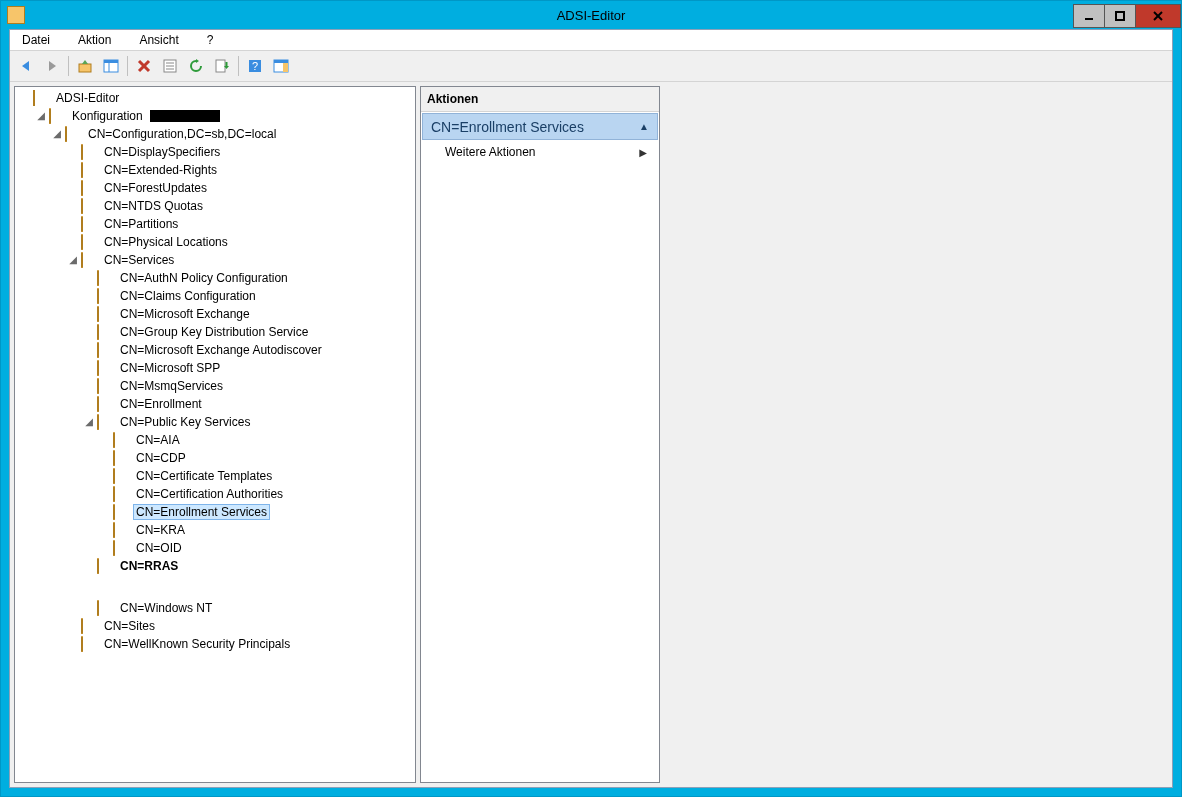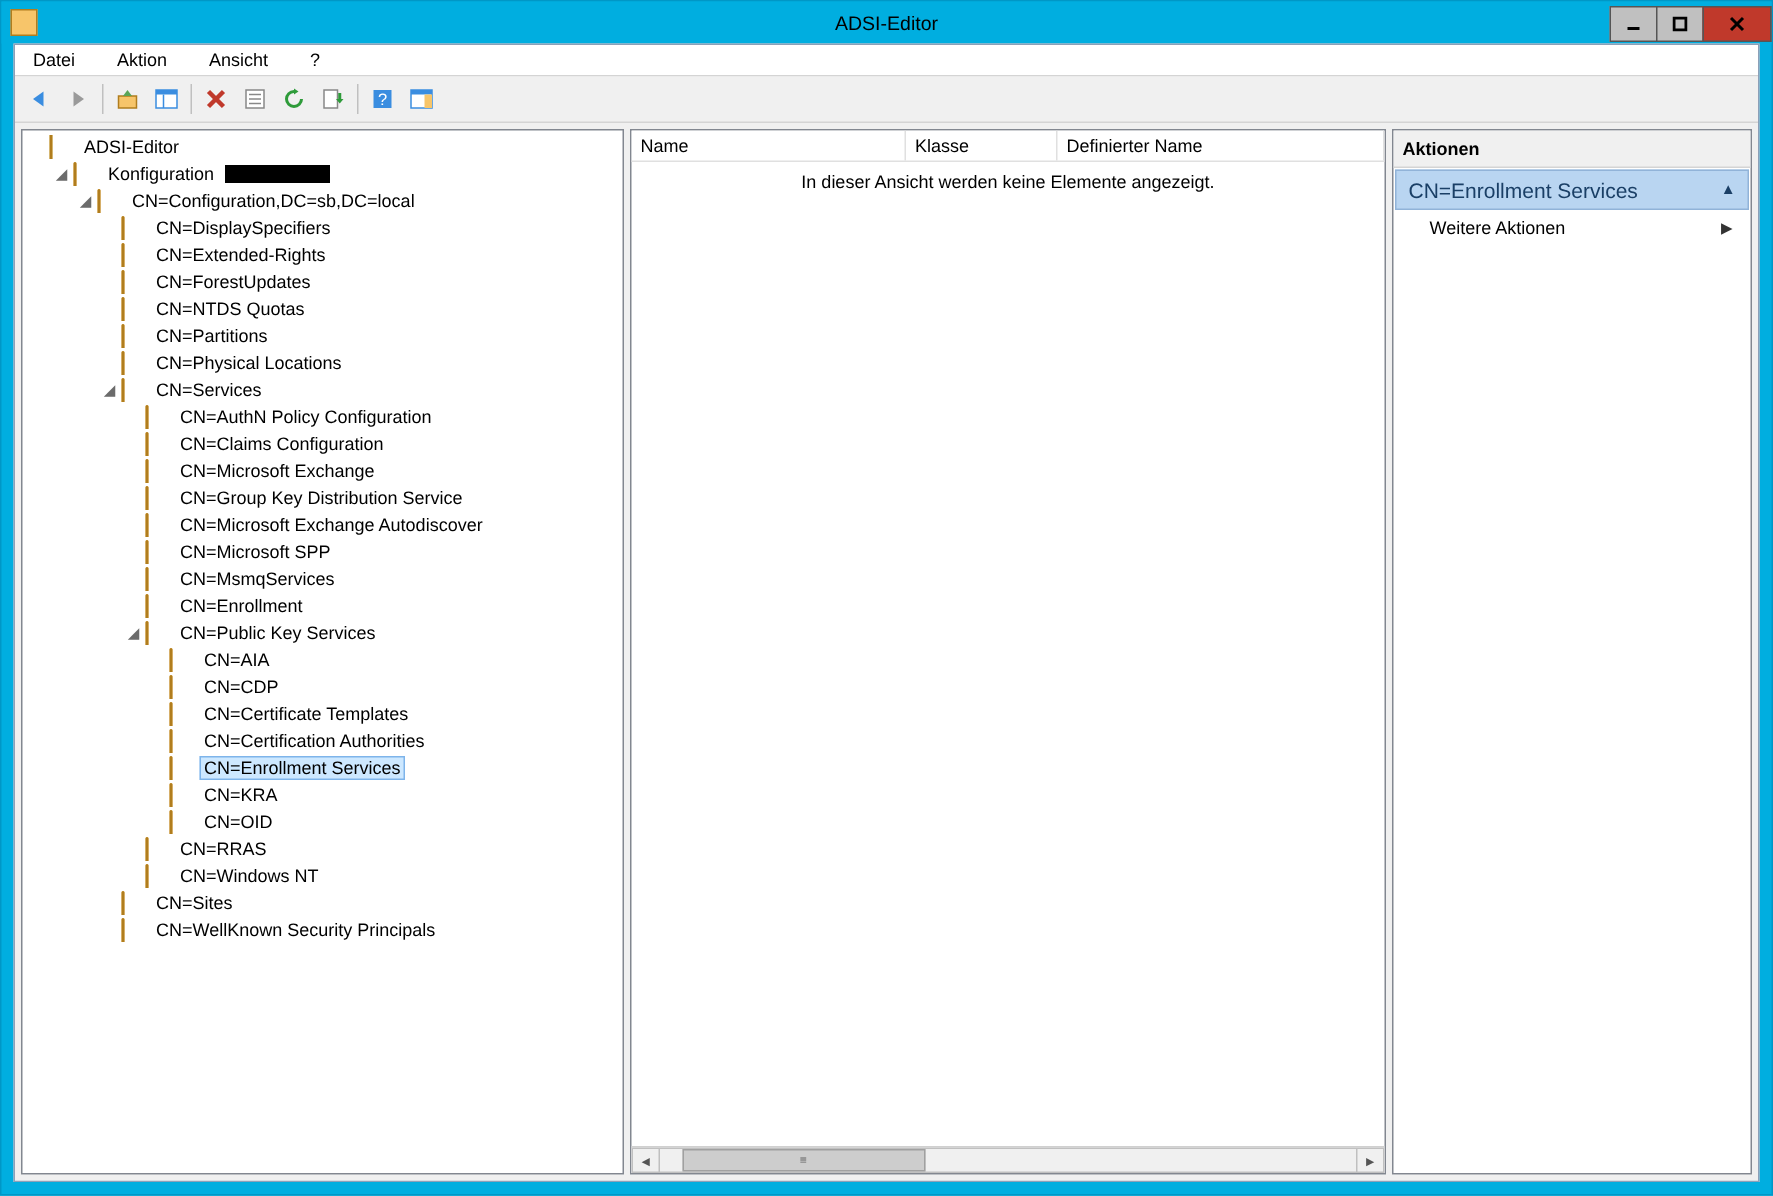--- a/index.html
+++ b/index.html
@@ -528,60 +528,43 @@
             <div class="tree-row" style="padding-left: 82px;">
               <span class="expander placeholder">▷</span>
               <span class="icon"><span class="folder-icon"></span></span>
               <span class="label">CN=KRA</span>
             </div>
             <div class="tree-row" style="padding-left: 82px;">
               <span class="expander placeholder">▷</span>
               <span class="icon"><span class="folder-icon"></span></span>
               <span class="label">CN=OID</span>
             </div>
-            <div class="tree-row" style="padding-left: 66px;">
+            <div class="tree-row" style="padding-left: 66px; font-weight: bold;">
               <span class="expander placeholder">▷</span>
               <span class="icon"><span class="folder-icon"></span></span>
               <span class="label">CN=RRAS</span>
             </div>
-            <div class="tree-row" style="padding-left: 66px;">
+            <div class="tree-row" style="padding-left: 66px; margin-top: 24px;">
               <span class="expander placeholder">▷</span>
               <span class="icon"><span class="folder-icon"></span></span>
               <span class="label">CN=Windows NT</span>
             </div>
             <div class="tree-row" style="padding-left: 50px;">
               <span class="expander placeholder">▷</span>
               <span class="icon"><span class="folder-icon"></span></span>
               <span class="label">CN=Sites</span>
             </div>
             <div class="tree-row" style="padding-left: 50px;">
               <span class="expander placeholder">▷</span>
               <span class="icon"><span class="folder-icon"></span></span>
               <span class="label">CN=WellKnown Security Principals</span>
             </div>
           </div>
       </div>
 
-      <div class="panel mid-panel">
-        <div class="list-header">
-          <div class="col" style="width:170px">Name</div>
-          <div class="col" style="width:88px">Klasse</div>
-          <div class="col" style="flex:1 1 auto">Definierter Name</div>
-        </div>
-        <div class="list-body">
-          <div class="empty-msg">In dieser Ansicht werden keine Elemente angezeigt.</div>
-        </div>
-        <div class="hscroll">
-          <div class="arrow">◄</div>
-          <div class="track">
-            <div class="thumb">≡</div>
-          </div>
-          <div class="arrow">►</div>
-        </div>
-      </div>
 
       <div class="panel right-panel">
         <div class="actions-header">Aktionen</div>
         <div class="actions-sel">
           <span>CN=Enrollment Services</span>
           <span class="chev">▲</span>
         </div>
         <div class="actions-link">
           <span>Weitere Aktionen</span>
           <span class="tri">▶</span>

